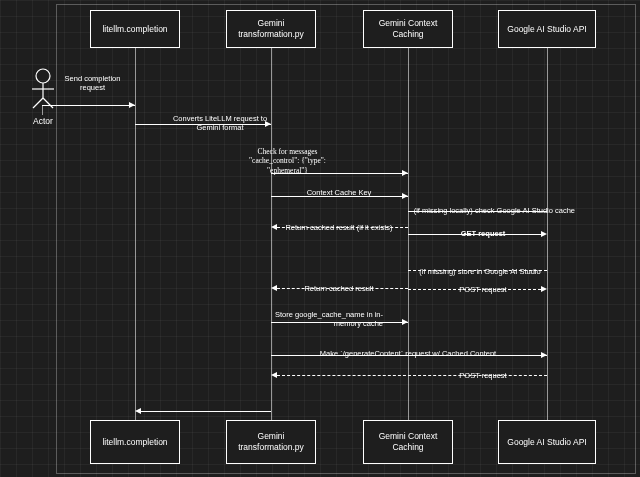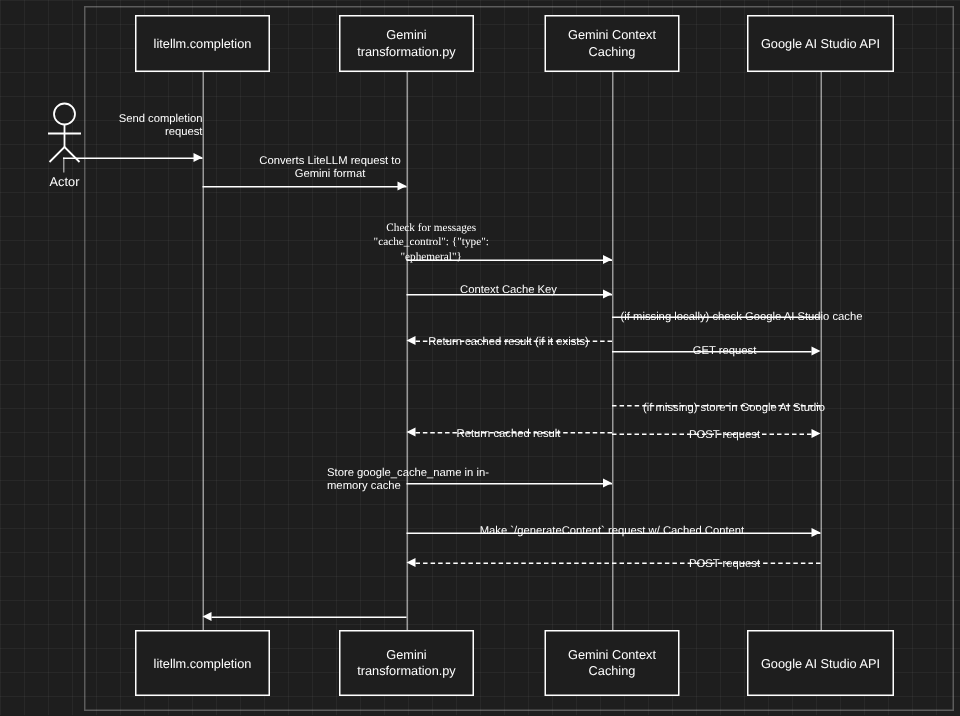--- a/index.html
+++ b/index.html
@@ -128,28 +128,28 @@
     <circle cx="15" cy="8" r="7" fill="none" stroke="#ffffff" stroke-width="1.2"></circle>
     <line x1="15" y1="15" x2="15" y2="30" stroke="#ffffff" stroke-width="1.2"></line>
     <line x1="4" y1="21" x2="26" y2="21" stroke="#ffffff" stroke-width="1.2"></line>
     <line x1="15" y1="30" x2="5" y2="40" stroke="#ffffff" stroke-width="1.2"></line>
     <line x1="15" y1="30" x2="25" y2="40" stroke="#ffffff" stroke-width="1.2"></line>
   </svg>
   <div class="actor-label" style="left:18px; top:116px; width:50px;">
     <span>Actor</span>
   </div>
 
-  <div class="msg-label" style="left:50px; top:64px; width:85px;text-align:right;">
+  <div class="msg-label" style="left:50px; top:64px; width:85px;">
     <span>Send completion
 request</span>
   </div>
   <div class="msg-line" style="left:42px; top:105px; width:93px;"></div>
   <div class="arrow-r" style="left:129px; top:101.5px;"></div>
 
-  <div class="msg-label" style="left:145px; top:92px; width:150px;">
+  <div class="msg-label" style="left:145px; top:104px; width:150px;">
     <span>Converts LiteLLM request to
 Gemini format</span>
   </div>
   <div class="msg-line" style="left:135px; top:124px; width:136px;"></div>
   <div class="arrow-r" style="left:265px; top:120.5px;"></div>
 
   <div class="msg-label" style="left:205px; top:137px; width:165px;font-family:Liberation Serif, serif;">
     <span>Check for messages
 "cache_control": {"type":
 "ephemeral"}</span>
@@ -167,44 +167,44 @@
     <span>(if missing locally) check Google AI Studio cache</span>
   </div>
   <div class="msg-line" style="left:408px; top:211px; width:139px;"></div>
 
   <div class="msg-label" style="left:279px; top:213px; width:120px;">
     <span>Return cached result (if it exists)</span>
   </div>
   <div class="msg-line dashed" style="left:277px; top:227px; width:131px;"></div>
   <div class="arrow-l" style="left:271px; top:223.5px;"></div>
 
-  <div class="msg-label" style="left:418px; top:219px; width:130px;">
+  <div class="msg-label" style="left:418px; top:219px; width:130px;font-weight:bold;">
     <span>GET request</span>
   </div>
   <div class="msg-line" style="left:408px; top:234px; width:133px;"></div>
   <div class="arrow-r" style="left:541px; top:230.5px;"></div>
 
-  <div class="msg-label" style="left:410px; top:257px; width:140px; text-align:right;">
+  <div class="msg-label" style="left:410px; top:257px; width:140px; text-align:center;">
     <span>(if missing) store in Google AI Studio</span>
   </div>
   <div class="msg-line dashed" style="left:408px; top:270px; width:139px;"></div>
 
   <div class="msg-label" style="left:279px; top:274px; width:120px;">
     <span>Return cached result</span>
   </div>
   <div class="msg-line dashed" style="left:277px; top:288px; width:131px;"></div>
   <div class="arrow-l" style="left:271px; top:284.5px;"></div>
 
   <div class="msg-label" style="left:418px; top:275px; width:130px;">
     <span>POST request</span>
   </div>
   <div class="msg-line dashed" style="left:408px; top:289px; width:133px;"></div>
   <div class="arrow-r" style="left:541px; top:285.5px;"></div>
 
-  <div class="msg-label" style="left:218px; top:300px; width:165px; text-align:left;">
+  <div class="msg-label" style="left:218px; top:300px; width:165px; text-align:right;">
     <span>Store google_cache_name in in-
 memory cache</span>
   </div>
   <div class="msg-line" style="left:271px; top:322px; width:137px;"></div>
   <div class="arrow-r" style="left:402px; top:318.5px;"></div>
 
   <div class="msg-label" style="left:278px; top:339px; width:260px;">
     <span>Make `/generateContent` request w/ Cached Content</span>
   </div>
   <div class="msg-line" style="left:271px; top:355px; width:276px;"></div>

